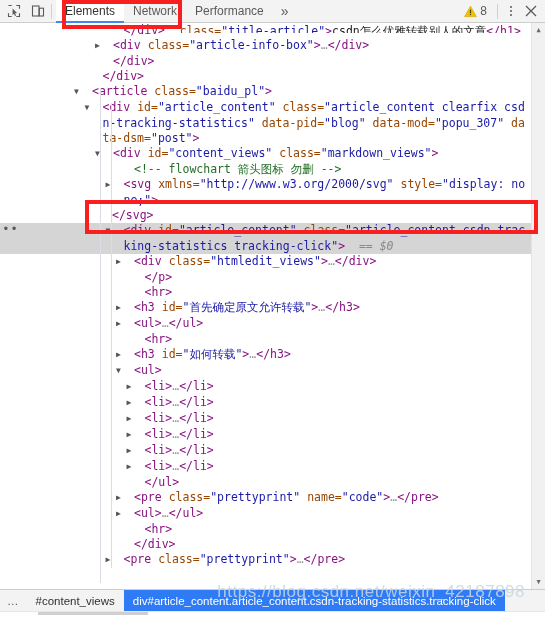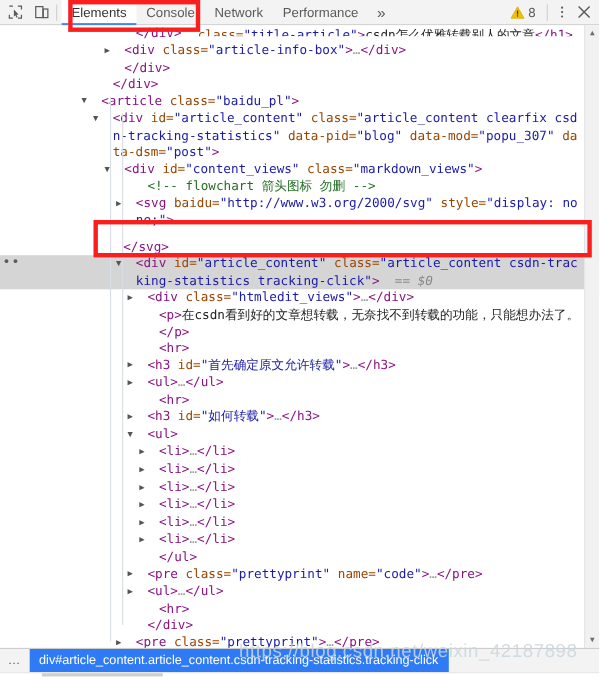--- a/index.html
+++ b/index.html
@@ -125,21 +125,20 @@
       <div class="tb-icon">
         <svg width="14" height="14" viewBox="0 0 14 14">
           <rect x="1.5" y="2" width="6.5" height="10" stroke="#5a5a5a" stroke-width="1.1" fill="none"></rect>
           <rect x="8.3" y="4.2" width="4.2" height="7.8" stroke="#5a5a5a" stroke-width="1.1" fill="none"></rect>
         </svg>
       </div>
     </div>
     <div class="tb-sep"></div>
     <div class="tabs">
       <div class="tab active">Elements</div>
-      <div class="tab">Console</div>
       <div class="tab">Network</div>
       <div class="tab">Performance</div>
       <div class="tab more">»</div>
     </div>
     <div class="tb-right">
       <div class="warn-group">
         <svg width="13" height="13" viewBox="0 0 13 13">
           <path d="M6.5 1.2L12.4 11.6H0.6z" fill="#f2c200" stroke="#d6a800" stroke-width=".7"></path>
           <rect x="5.9" y="4.6" width="1.2" height="3.6" fill="#4a3b00"></rect>
           <rect x="5.9" y="8.9" width="1.2" height="1.2" fill="#4a3b00"></rect>
@@ -166,25 +165,24 @@
 
   <div class="tree" id="tree">
       <div class="row" style="padding-left: 123.5px; text-indent: -9px;"><span class="tw none"></span><span class="pk">&lt;/div&gt;</span></div>
       <div class="row" style="padding-left: 113px; text-indent: -9px;"><span class="tw closed"></span><span class="pk">&lt;div </span><span class="at">class=</span><span class="av">"article-info-box"</span><span class="pk">&gt;</span><span class="el">…</span><span class="pk">&lt;/div&gt;</span></div>
       <div class="row" style="padding-left: 113px; text-indent: -9px;"><span class="tw none"></span><span class="pk">&lt;/div&gt;</span></div>
       <div class="row" style="padding-left: 102.5px; text-indent: -9px;"><span class="tw none"></span><span class="pk">&lt;/div&gt;</span></div>
       <div class="row" style="padding-left: 92px; text-indent: -9px;"><span class="tw open"></span><span class="pk">&lt;article </span><span class="at">class=</span><span class="av">"baidu_pl"</span><span class="pk">&gt;</span></div>
       <div class="row" style="padding-left: 102.5px; text-indent: -9px;"><span class="tw open"></span><span class="pk">&lt;div </span><span class="at">id=</span><span class="av">"article_content"</span><span class="tx"> </span><span class="at">class=</span><span class="av">"article_content clearfix csdn-tracking-statistics"</span><span class="tx"> </span><span class="at">data-pid=</span><span class="av">"blog"</span><span class="tx"> </span><span class="at">data-mod=</span><span class="av">"popu_307"</span><span class="tx"> </span><span class="at">data-dsm=</span><span class="av">"post"</span><span class="pk">&gt;</span></div>
       <div class="row" style="padding-left: 113px; text-indent: -9px;"><span class="tw open"></span><span class="pk">&lt;div </span><span class="at">id=</span><span class="av">"content_views"</span><span class="tx"> </span><span class="at">class=</span><span class="av">"markdown_views"</span><span class="pk">&gt;</span></div>
       <div class="row" style="padding-left: 134px; text-indent: -9px;"><span class="tw none"></span><span class="cm">&lt;!-- flowchart 箭头图标 勿删 --&gt;</span></div>
-      <div class="row" style="padding-left: 123.5px; text-indent: -9px;"><span class="tw closed"></span><span class="pk">&lt;svg </span><span class="at">baidu=</span><span class="av">"http://www.w3.org/2000/svg"</span><span class="tx"> </span><span class="at">style=</span><span class="av">"display: none;"</span><span class="pk">&gt;</span><span class="el">…</span></div>
-      <div class="row" style="padding-left: 112px; text-indent: -9px; margin-top: 9px;"><span class="tw none"></span><span class="pk">&lt;/svg&gt;</span></div>
+      <div class="row" style="padding-left: 123.5px; text-indent: -9px;"><span class="tw closed"></span><span class="pk">&lt;svg </span><span class="at">xmlns=</span><span class="av">"http://www.w3.org/2000/svg"</span><span class="tx"> </span><span class="at">style=</span><span class="av">"display: none;"</span><span class="pk">&gt;</span><span class="el">…</span></div>
+      <div class="row" style="padding-left: 112px; text-indent: -9px;"><span class="tw none"></span><span class="pk">&lt;/svg&gt;</span></div>
       <div class="row selected" style="padding-left: 123.5px; text-indent: -9px;"><span class="gutterdots">•••</span><span class="tw open"></span><span class="pk">&lt;div </span><span class="at">id=</span><span class="av">"article_content"</span><span class="tx"> </span><span class="at">class=</span><span class="av">"article_content csdn-tracking-statistics tracking-click"</span><span class="pk">&gt;</span><span class="eq">  == $0</span></div>
       <div class="row" style="padding-left: 134px; text-indent: -9px;"><span class="tw closed"></span><span class="pk">&lt;div </span><span class="at">class=</span><span class="av">"htmledit_views"</span><span class="pk">&gt;</span><span class="el">…</span><span class="pk">&lt;/div&gt;</span></div>
-      <div class="row" style="padding-left: 144.5px; text-indent: -9px;"><span class="tw none"></span><span class="pk">&lt;p&gt;</span><span class="tx">在csdn看到好的文章想转载，无奈找不到转载的功能，只能想办法了。</span></div>
       <div class="row" style="padding-left: 144.5px; text-indent: -9px;"><span class="tw none"></span><span class="pk">&lt;/p&gt;</span></div>
       <div class="row" style="padding-left: 144.5px; text-indent: -9px;"><span class="tw none"></span><span class="pk">&lt;hr&gt;</span></div>
       <div class="row" style="padding-left: 134px; text-indent: -9px;"><span class="tw closed"></span><span class="pk">&lt;h3 </span><span class="at">id=</span><span class="av">"首先确定原文允许转载"</span><span class="pk">&gt;</span><span class="el">…</span><span class="pk">&lt;/h3&gt;</span></div>
       <div class="row" style="padding-left: 134px; text-indent: -9px;"><span class="tw closed"></span><span class="pk">&lt;ul&gt;</span><span class="el">…</span><span class="pk">&lt;/ul&gt;</span></div>
       <div class="row" style="padding-left: 144.5px; text-indent: -9px;"><span class="tw none"></span><span class="pk">&lt;hr&gt;</span></div>
       <div class="row" style="padding-left: 134px; text-indent: -9px;"><span class="tw closed"></span><span class="pk">&lt;h3 </span><span class="at">id=</span><span class="av">"如何转载"</span><span class="pk">&gt;</span><span class="el">…</span><span class="pk">&lt;/h3&gt;</span></div>
       <div class="row" style="padding-left: 134px; text-indent: -9px;"><span class="tw open"></span><span class="pk">&lt;ul&gt;</span></div>
       <div class="row" style="padding-left: 144.5px; text-indent: -9px;"><span class="tw closed"></span><span class="pk">&lt;li&gt;</span><span class="el">…</span><span class="pk">&lt;/li&gt;</span></div>
       <div class="row" style="padding-left: 144.5px; text-indent: -9px;"><span class="tw closed"></span><span class="pk">&lt;li&gt;</span><span class="el">…</span><span class="pk">&lt;/li&gt;</span></div>
       <div class="row" style="padding-left: 144.5px; text-indent: -9px;"><span class="tw closed"></span><span class="pk">&lt;li&gt;</span><span class="el">…</span><span class="pk">&lt;/li&gt;</span></div>
@@ -206,18 +204,19 @@
     <div class="vs-arrow down">▼</div>
   </div>
 
   <div class="redbox" id="redbox-tab"></div>
   <div class="redbox" id="redbox-node"></div>
 
   <div class="wm">https://blog.csdn.net/weixin_42187898</div>
 
   <div class="crumbs">
     <div class="crumb dots">…</div>
+    <div class="crumb">#content_views</div>
     <div class="crumb sel">div#article_content.article_content.csdn-tracking-statistics.tracking-click</div>
   </div>
   <div class="botbar">
       <i></i>
     </div>
 </div>
 
 </body></html>

